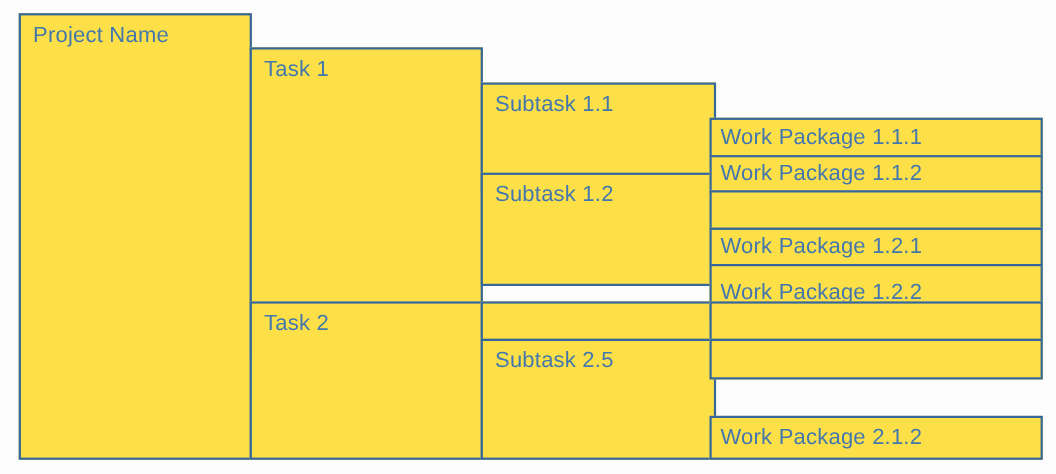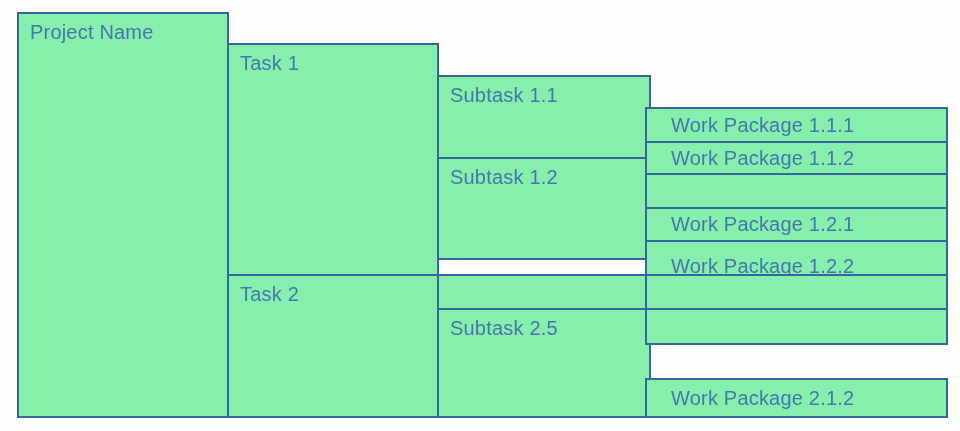--- a/index.html
+++ b/index.html
@@ -15,31 +15,31 @@
     font-family: "Liberation Sans", "DejaVu Sans", sans-serif;
     color: #4377ad;
     font-size: 20px;
     letter-spacing: 0.2px;
     overflow: hidden;
   }
   .cell {
     position: absolute;
     box-sizing: border-box;
     border: 2px solid #35679d;
-    background: #86efac;
+    background: #fde047;
   }
   
   .cell.merged {
     padding: 7px 6px 0 11px;
   }
   
   .cell.row {
     display: flex;
     align-items: center;
-    padding-left: 24px;
+    padding-left: 8px;
   }
   .lbl {
     display: inline-block;
     white-space: nowrap;
   }
 
   
   .c-project  { left: 17px;  width: 212px; }
   .c-task     { left: 227px; width: 212px; }
   .c-subtask  { left: 437px; width: 214px; }

